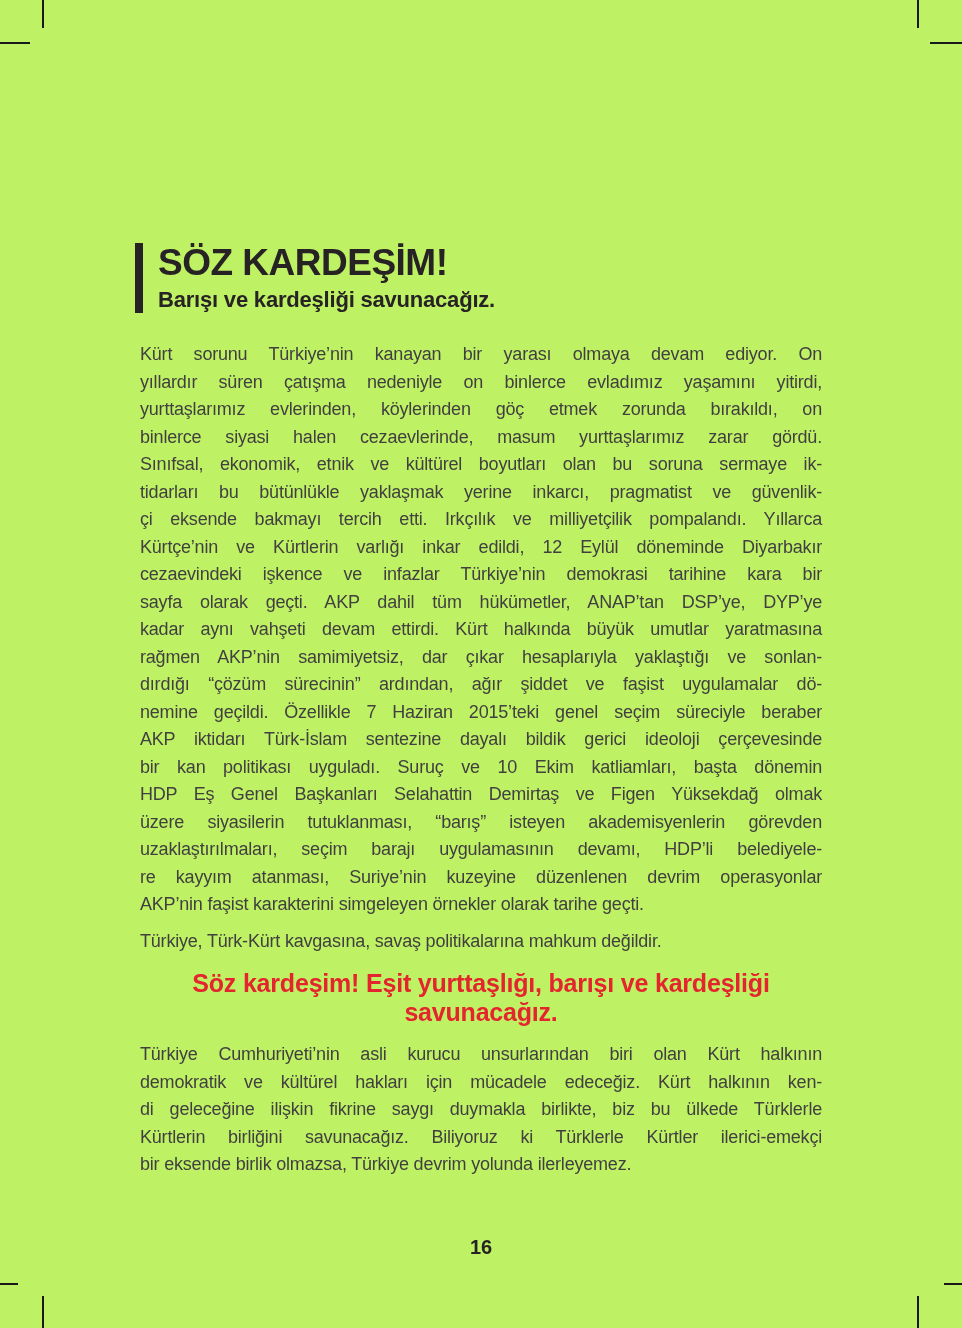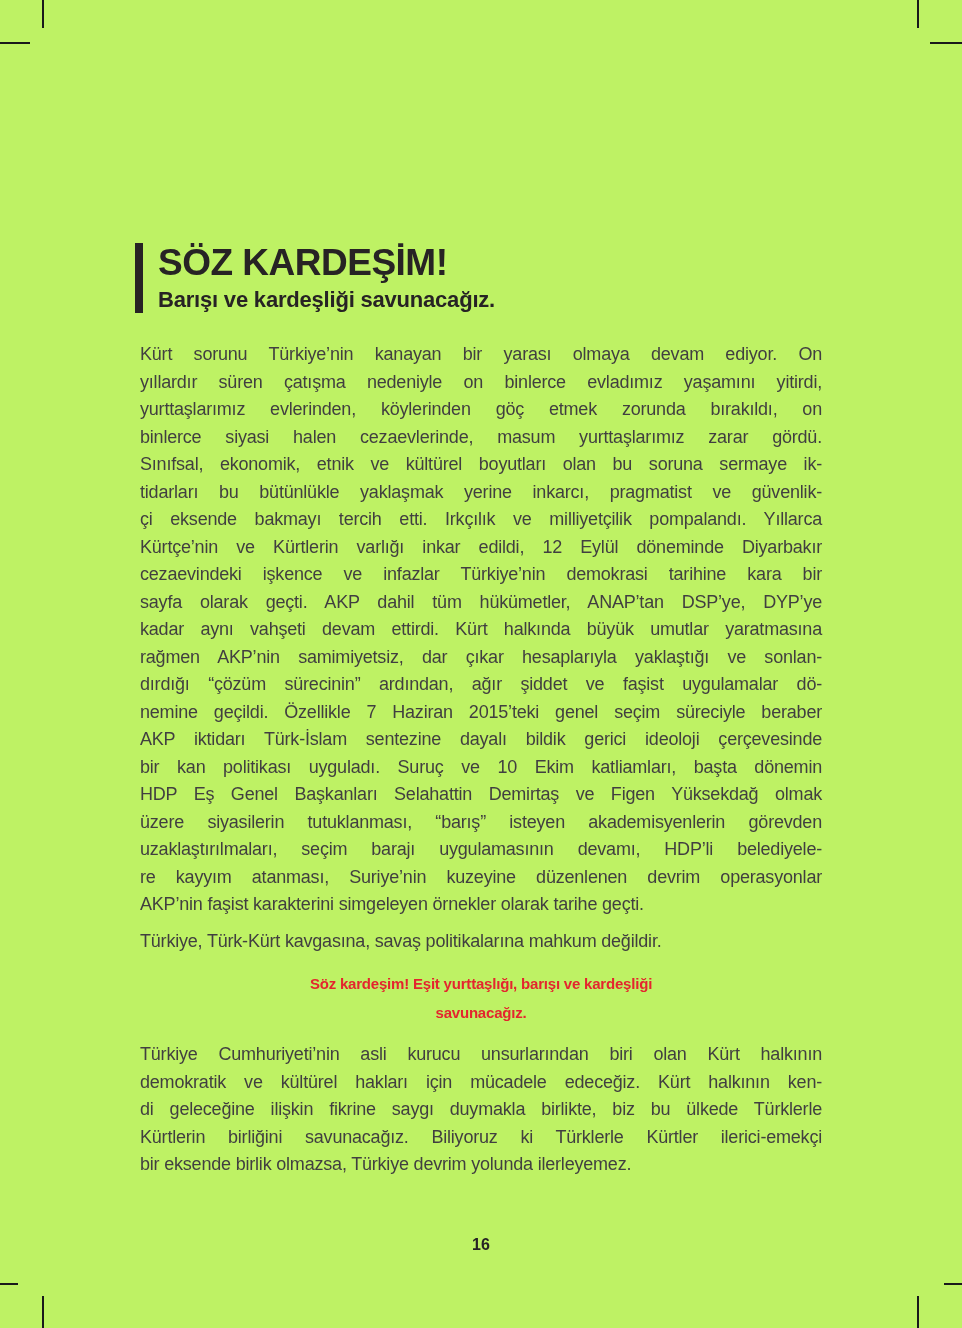--- a/index.html
+++ b/index.html
@@ -35,29 +35,29 @@
     position:absolute; left:140px; top:341px; width:682px;
     color:var(--text-color,#413f40);
     font-size:18px; line-height:27.5px; letter-spacing:-0.2px;
   }
   .line { text-align:justify; text-align-last:justify; }
   .line-last { text-align-last:left; }
   .para-follow { margin-top:9px; }
   .red-head {
     margin-top:14px;
     color:var(--accent-red,#e4252e);
-    font-weight:bold; font-size:15px; line-height:29px;
+    font-weight:bold; font-size:25px; line-height:29px;
     text-align:center; letter-spacing:-0.2px;
   }
   .red-head .line, .red-head .line-last { text-align:center; text-align-last:center; }
   .p3 { margin-top:14px; }
 
   .page-number {
     position:absolute; left:0; top:1236px; width:100%;
-    text-align:center; font-weight:bold; font-size:16px;
+    text-align:center; font-weight:bold; font-size:20px;
     color:var(--title-color,#272324);
   }
 </style>
 </head>
 <body>
 
 <div class="page">
 
   <div class="crop crop-tl-v"></div>
   <div class="crop crop-tl-h"></div>

